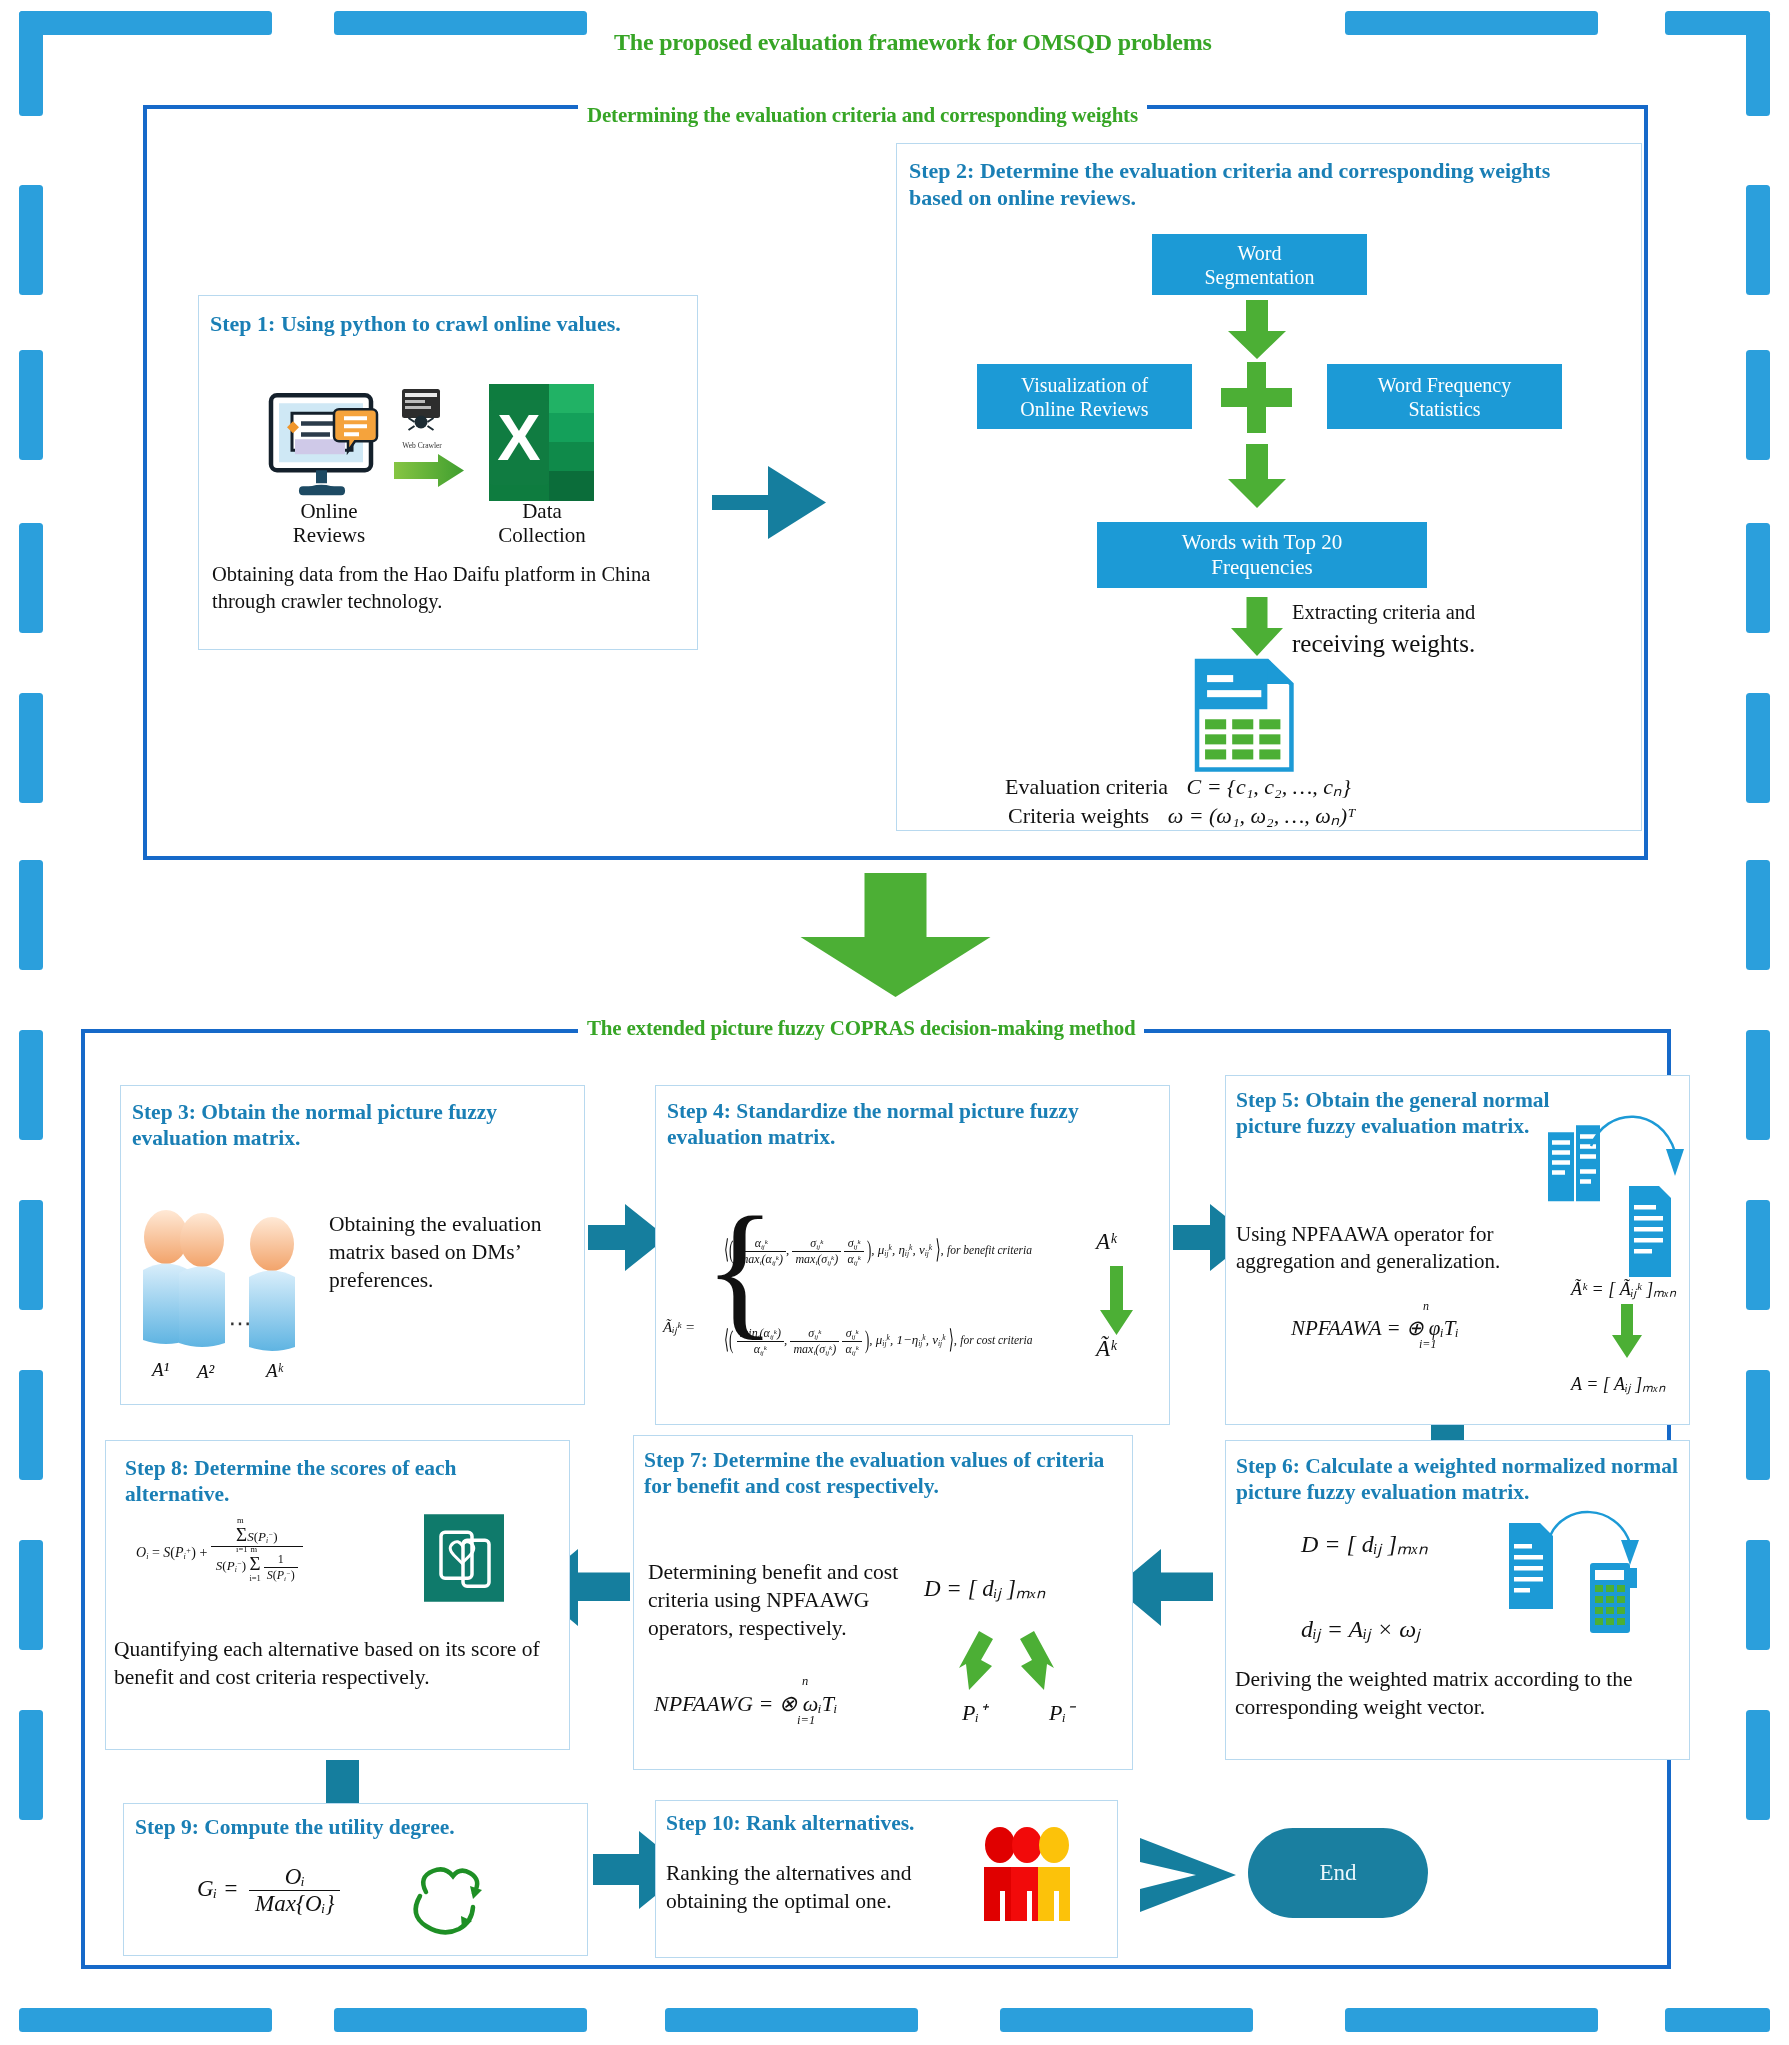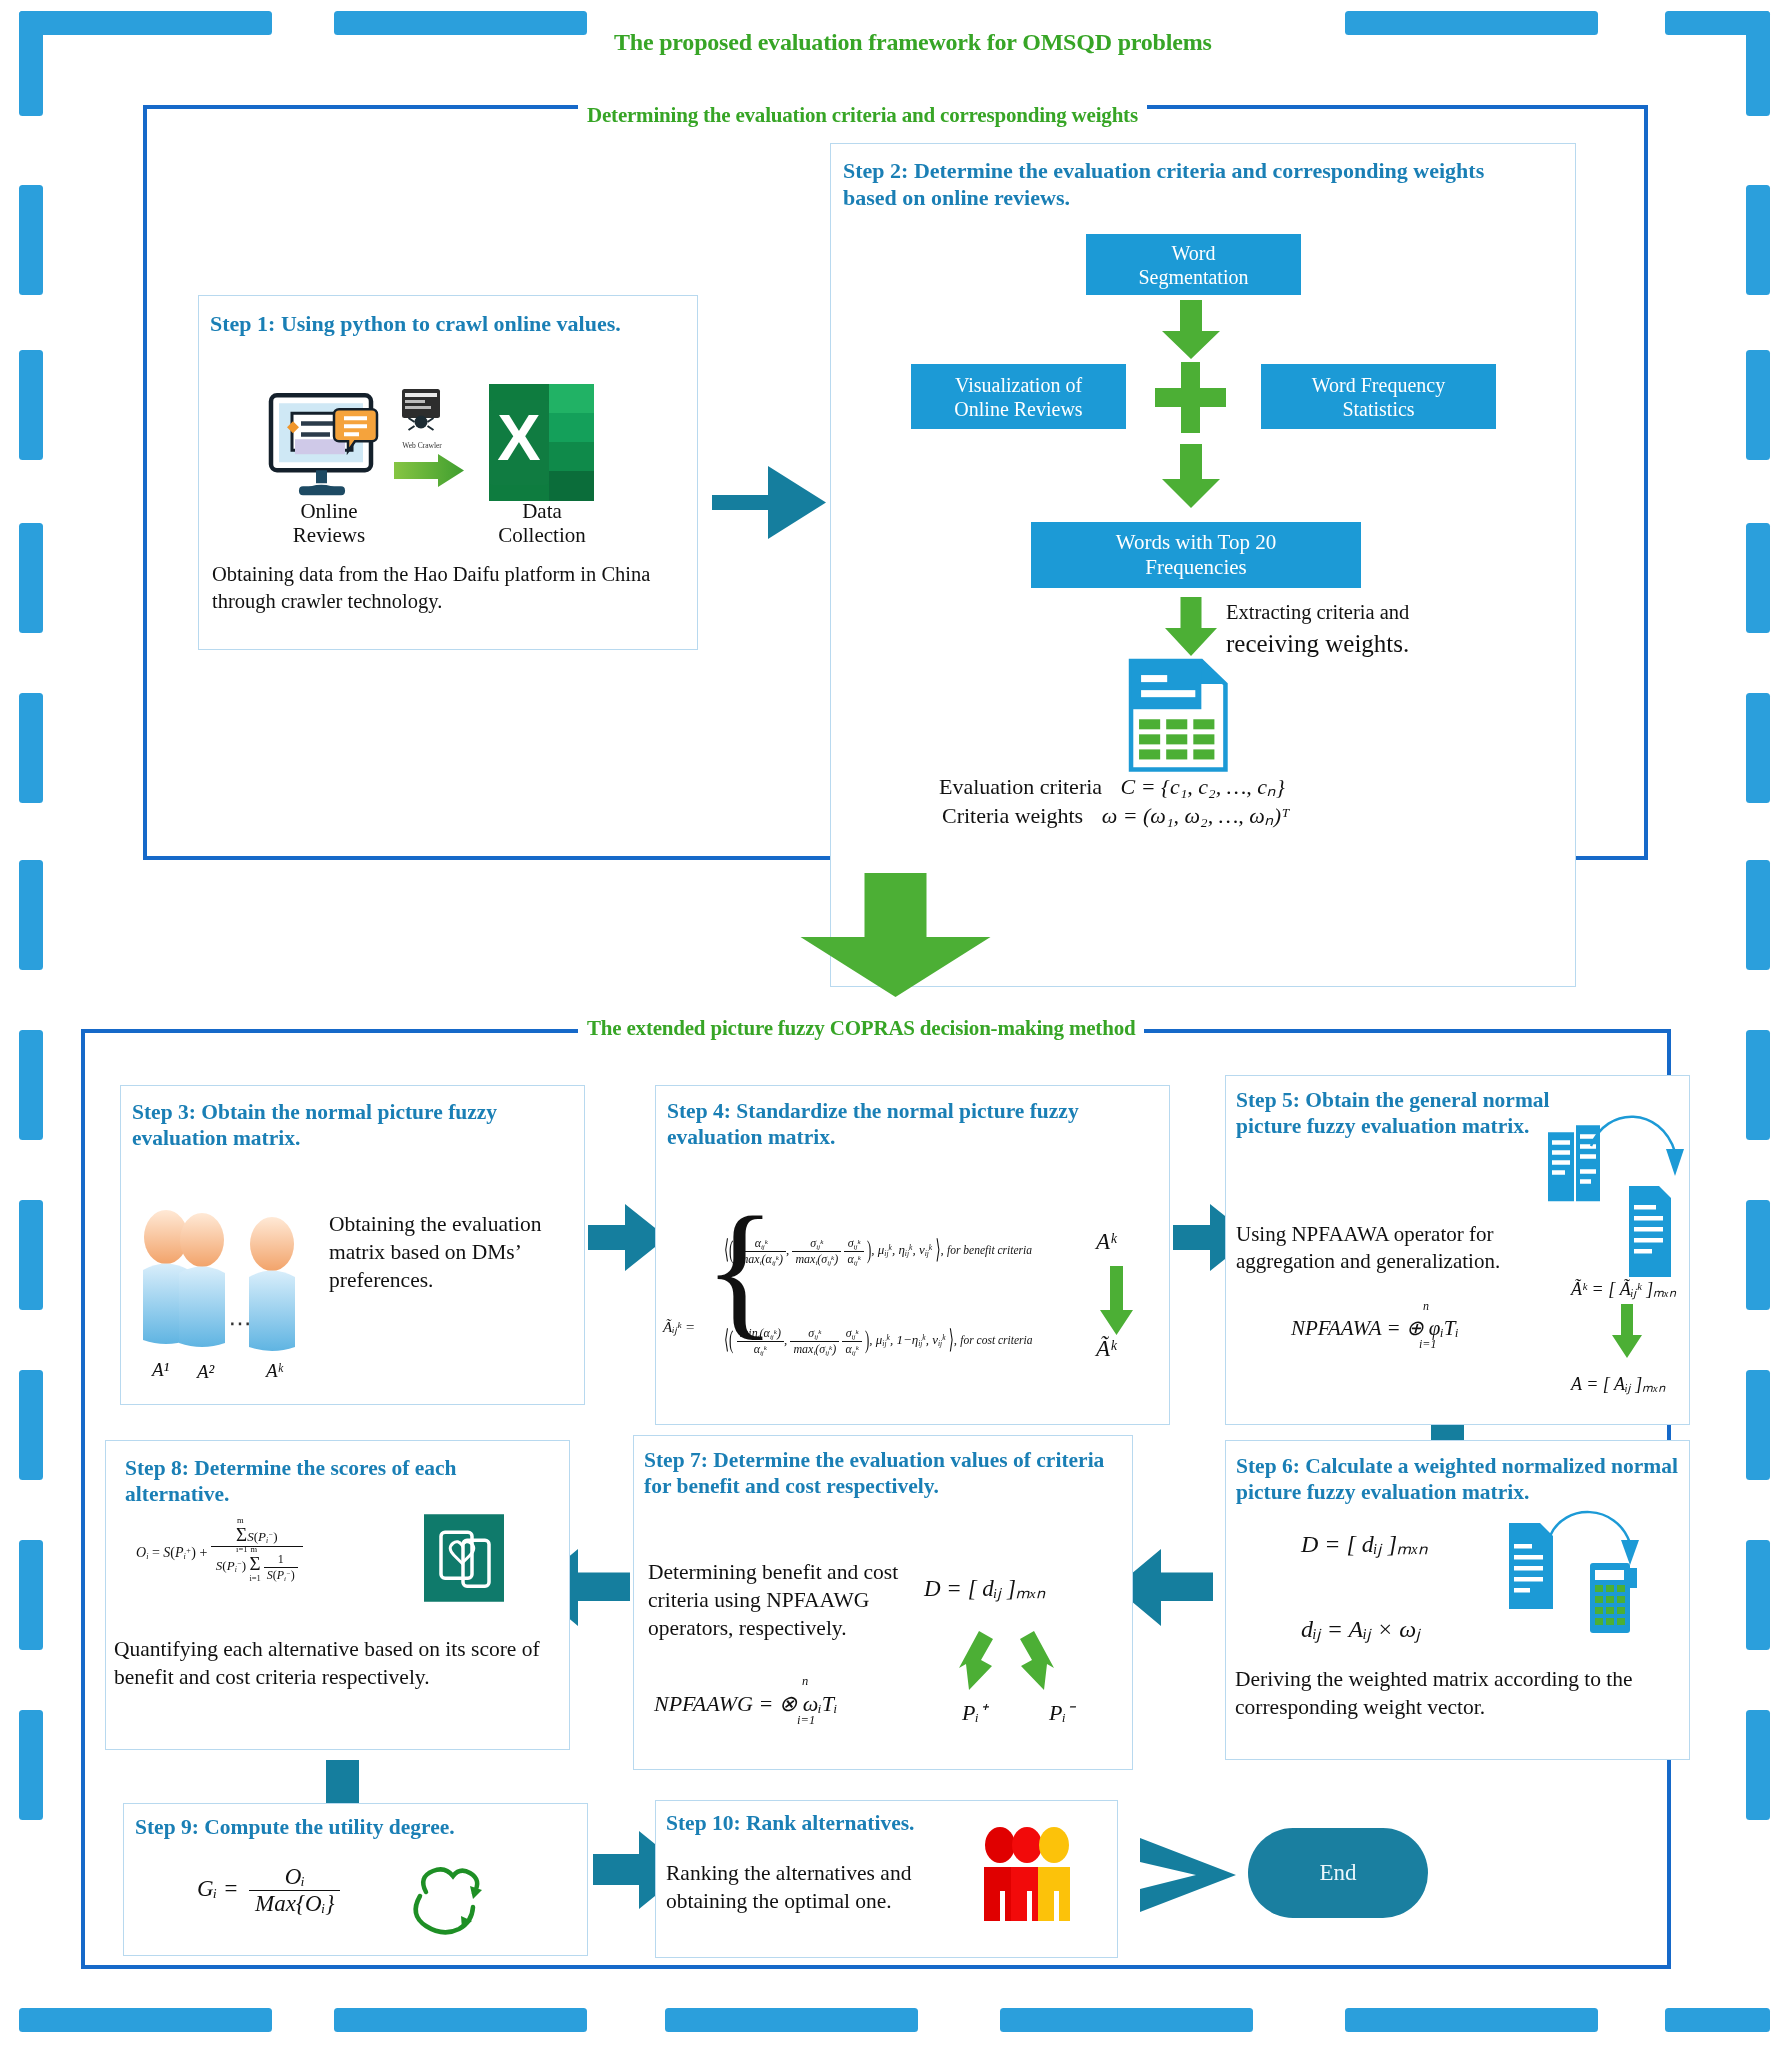--- a/index.html
+++ b/index.html
@@ -153,21 +153,21 @@
 
     <div class="body-txt" style="position:absolute;left:13px;top:265px;width:476px;font-size:20.5px;">Obtaining data  from the Hao Daifu platform in China through crawler technology.</div>
   </div>
 
   <div class="ta" style="left:712px;top:460px;">
     <svg width="115" height="85" viewBox="0 0 230 170">
       <polygon points="0,70 112,70 112,12 228,85 112,158 112,100 0,100" fill="#157e9e"></polygon>
     </svg>
   </div>
 
-  <div class="card" style="left:830px;top:143px;width:746px;height:844px;">
+  <div class="card" style="left:896px;top:143px;width:746px;height:688px;">
     <div class="card-title" style="position:absolute;left:12px;top:14px;width:700px;font-size:22px;">Step 2: Determine the evaluation criteria and corresponding weights based on online reviews.</div>
 
     <div class="bbox" style="left:255px;top:90px;width:215px;height:61px;font-size:20px;">
       <span><span>Word</span><br>
             <span>Segmentation</span></span>
     </div>
 
     <div class="ga" style="left:330px;top:156px;">
       <svg width="60" height="60" viewBox="0 0 120 120">
         <polygon points="38,0 82,0 82,62 118,62 60,118 2,62 38,62" fill="#4caf35"></polygon>

